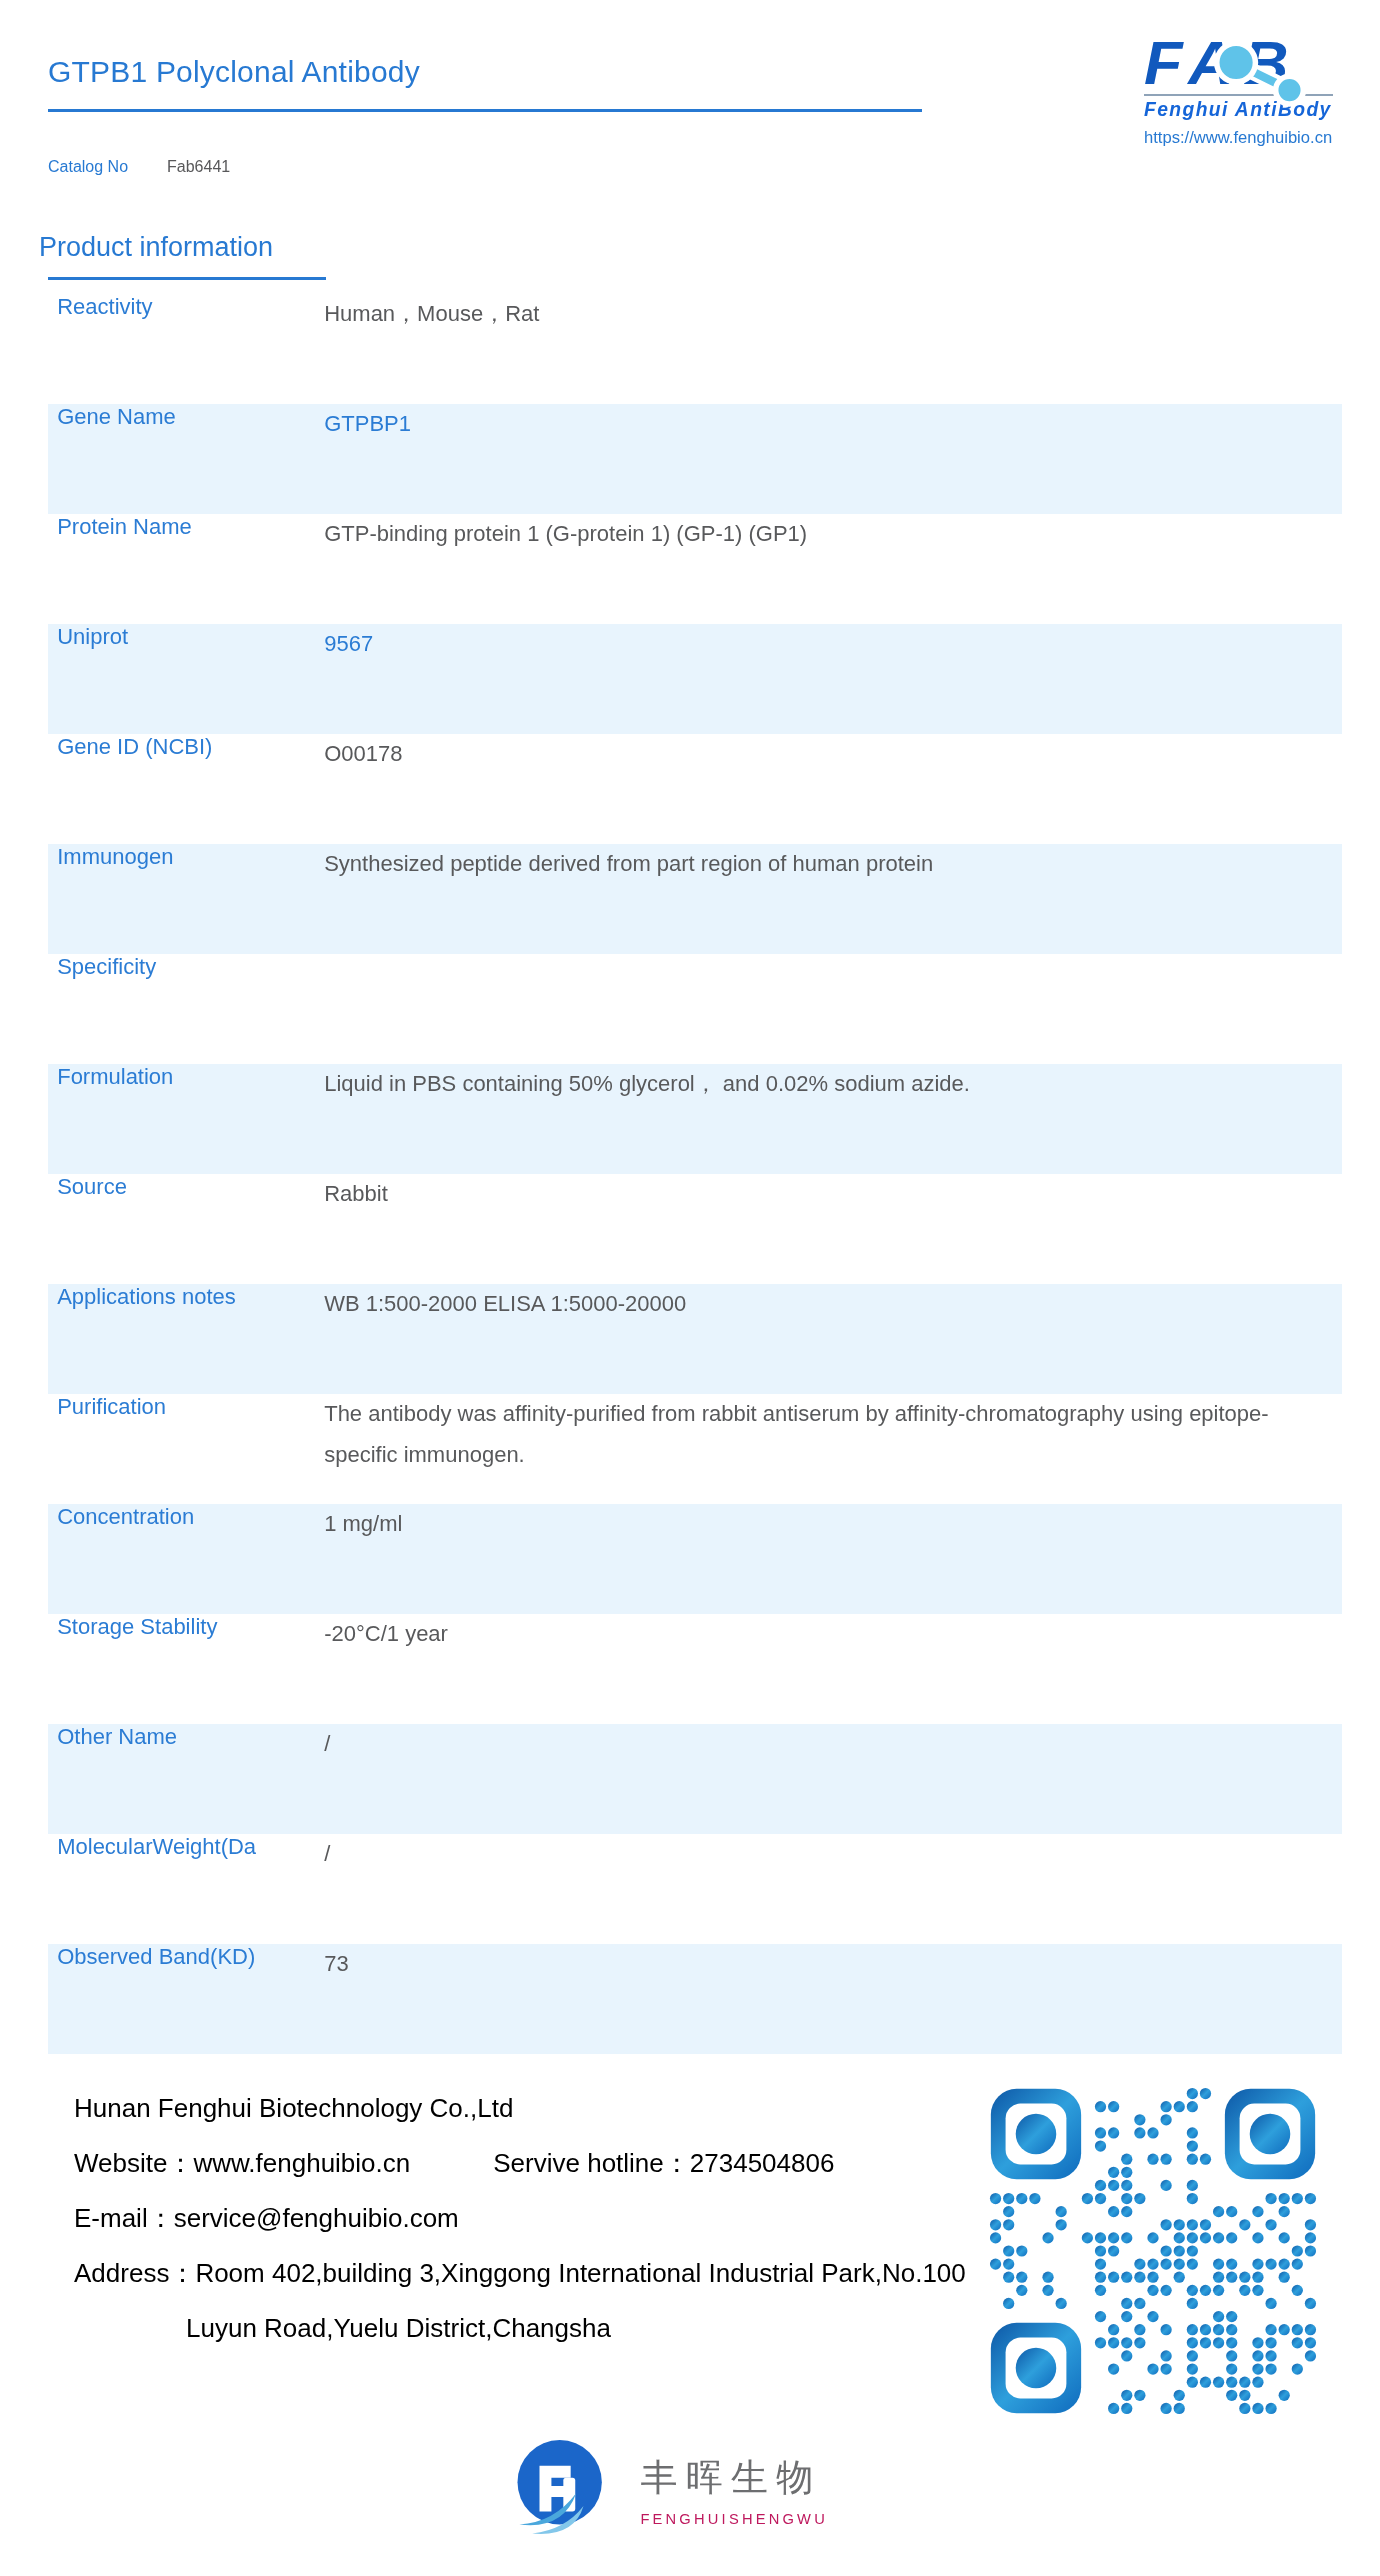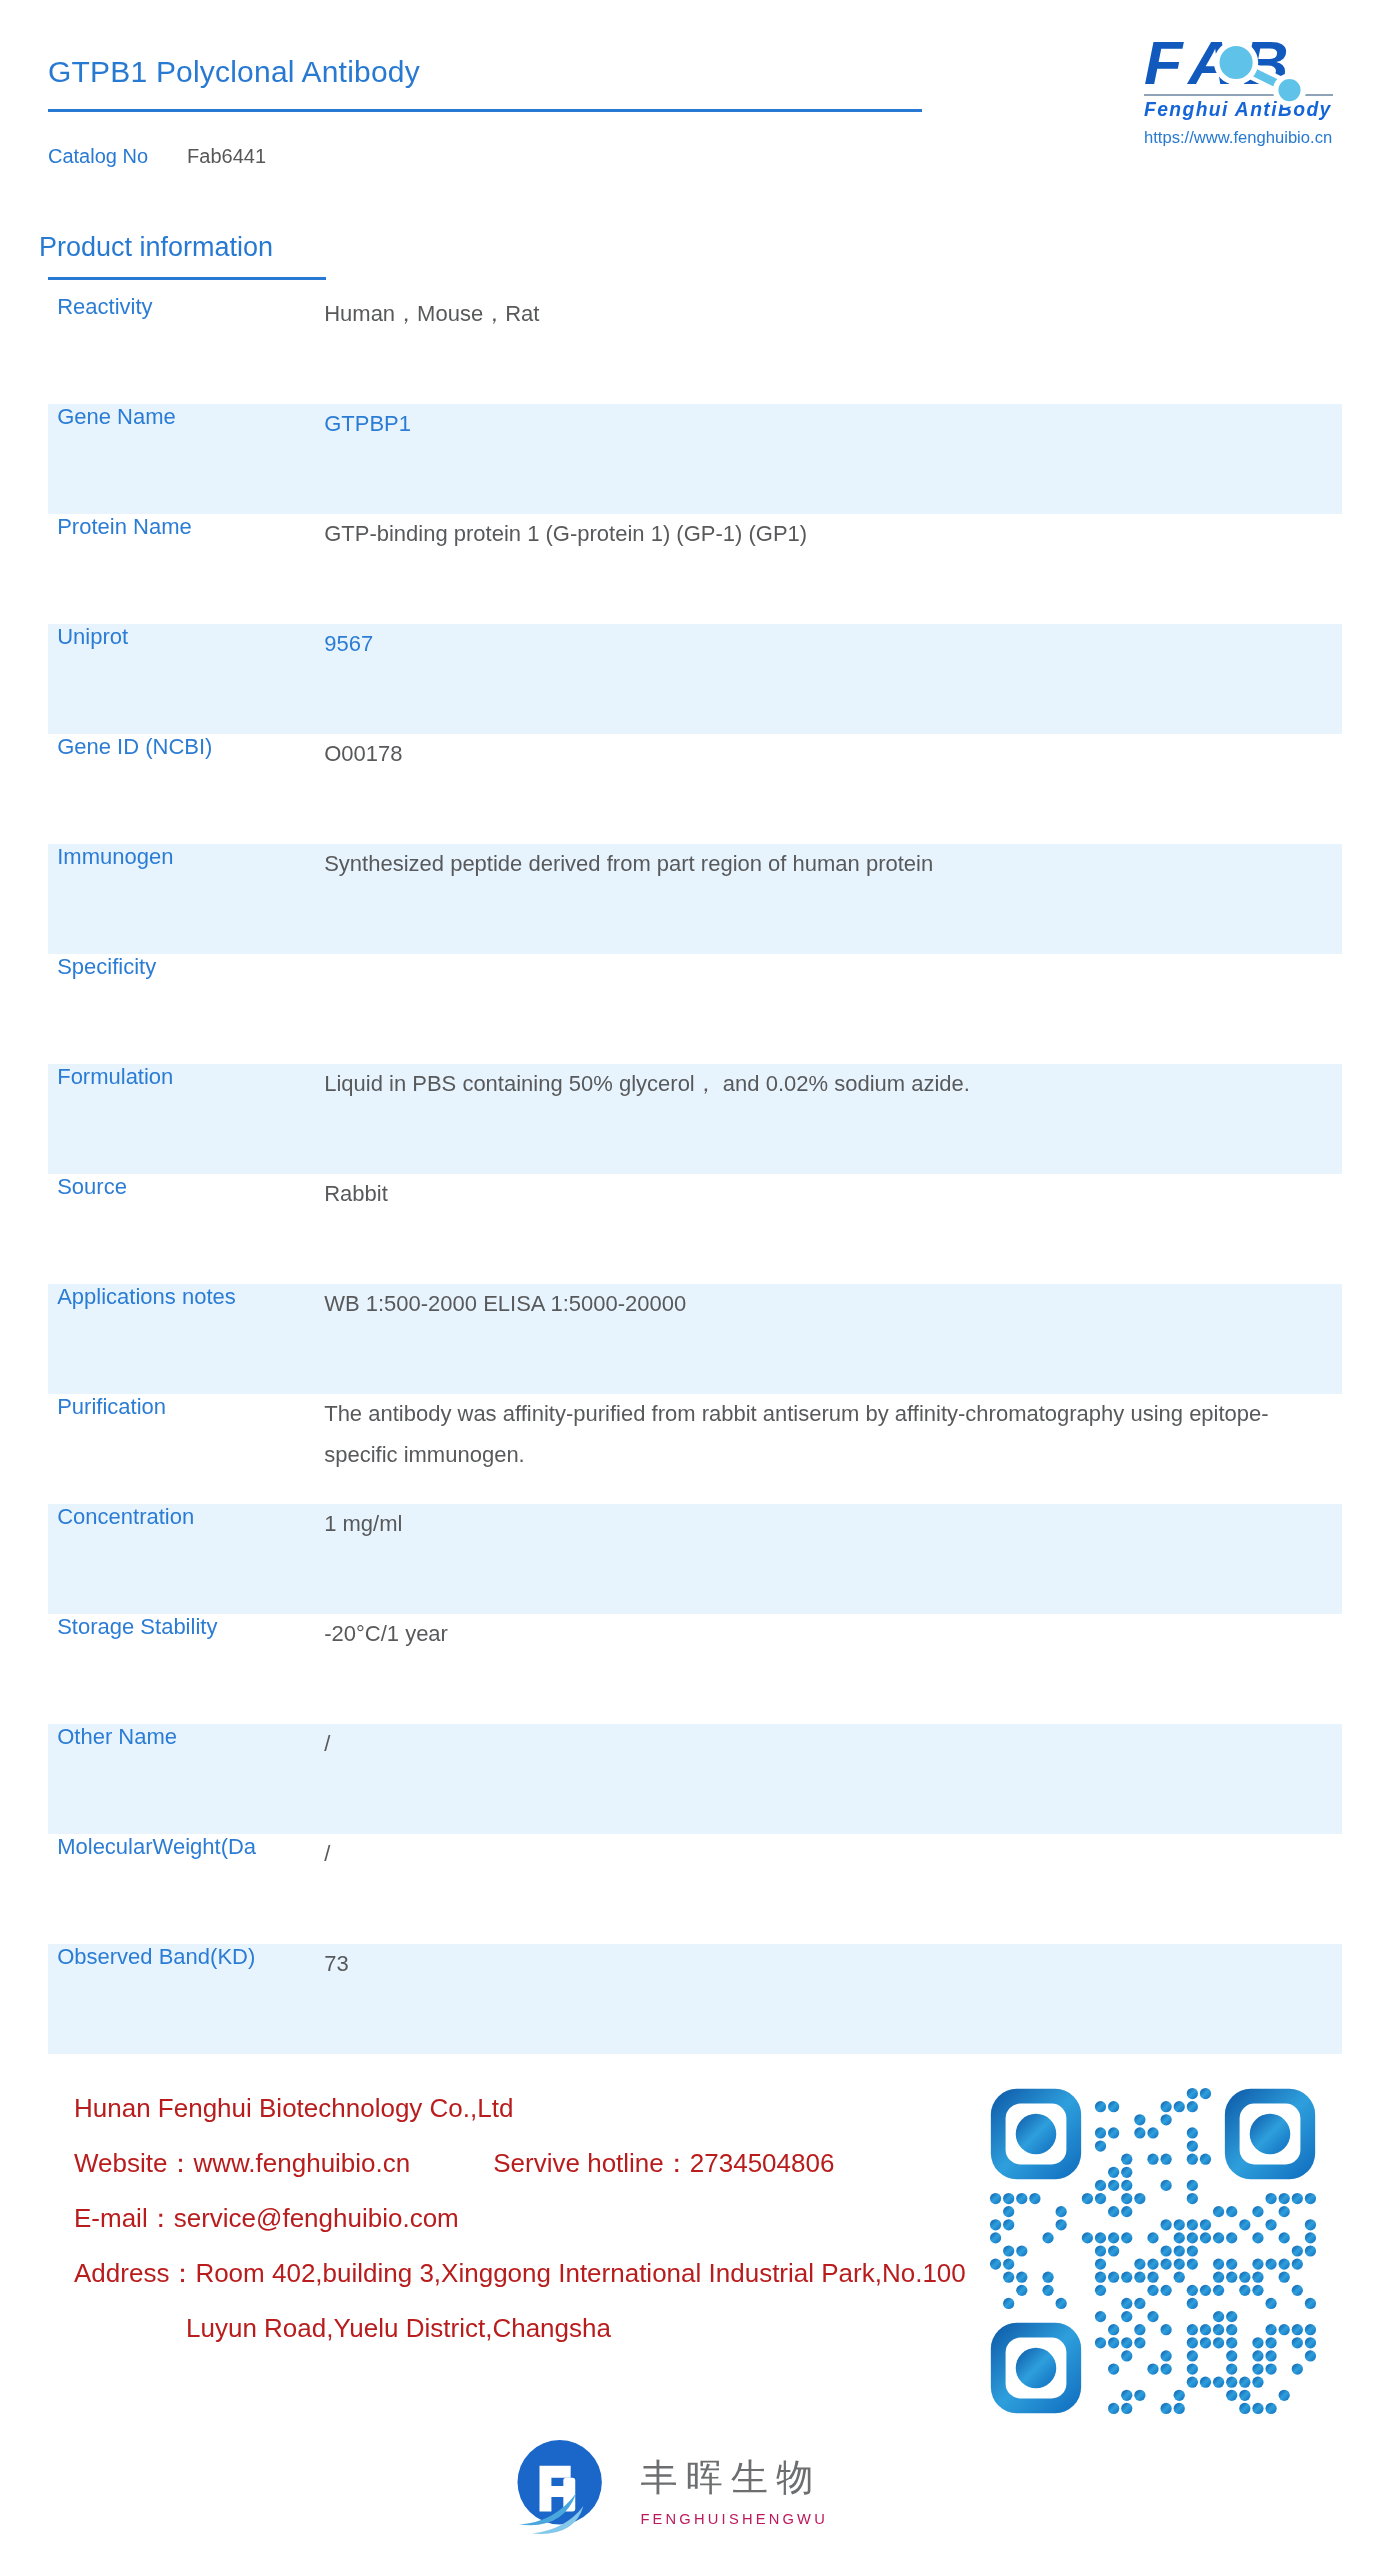--- a/index.html
+++ b/index.html
@@ -11,37 +11,37 @@
   .title-rule{position:absolute;left:48px;top:109px;width:874px;height:2.8px;background:#2779d2;}
 
   .logo-box{position:absolute;left:1144px;top:33px;width:198px;}
   .logo-fab{font-size:63px;font-weight:700;font-style:italic;color:#1159bd;letter-spacing:9.2px;
             line-height:59px;transform:scaleY(.98);}
   .logo-mol{position:absolute;left:0;top:0;pointer-events:none;}
   .logo-rule{margin-top:1.8px;width:189px;height:1.8px;background:#8fa3b8;}
   .logo-sub{margin-top:3.7px;font-size:19.3px;font-weight:700;font-style:italic;color:#1565d8;letter-spacing:1.4px;}
   .logo-url{margin-top:6.4px;font-size:16.6px;color:#2779d2;}
 
-  .catalog{position:absolute;left:48px;top:145px;font-size:20px;}
+  .catalog{position:absolute;left:48px;top:158px;font-size:16px;}
   .catalog .lab{color:#2779d2;}
   .catalog .val{color:#58585a;margin-left:39px;}
 
   .section-title{position:absolute;left:39px;top:232px;font-size:27px;color:#2779d2;}
   .section-rule{position:absolute;left:48px;top:277px;width:278px;height:2.8px;background:#2779d2;}
 
   
   .tbl{position:absolute;left:48px;top:294px;width:1294px;}
   .row{display:flex;height:110px;}
   .row:nth-child(even){background:#e8f4fd;}
   .row .lab{flex:0 0 267px;padding-left:9.2px;font-size:22px;color:#2b7cd4;}
   .row .val{flex:1;padding-right:46px;font-size:22px;color:#58595b;line-height:1.85;}
   .row.v-blue .val{color:#2b7cd4;}
 
   
-  .footer{position:absolute;left:74px;top:2081px;font-size:26px;color:#b91c1c;}
+  .footer{position:absolute;left:74px;top:2081px;font-size:26px;color:#000000;}
   .footer .fline{height:55px;display:flex;align-items:center;}
   .footer .gap{display:inline-block;width:83px;}
   .footer .indent{padding-left:112px;}
 
   .qr{position:absolute;left:989px;top:2087px;}
 
   
   .brand{position:absolute;left:512px;top:2436px;display:flex;}
   .brand-text{margin-left:18.4px;padding-top:16.6px;}
   .brand-cn{font-size:37px;color:#6d6e70;letter-spacing:8.3px;}

